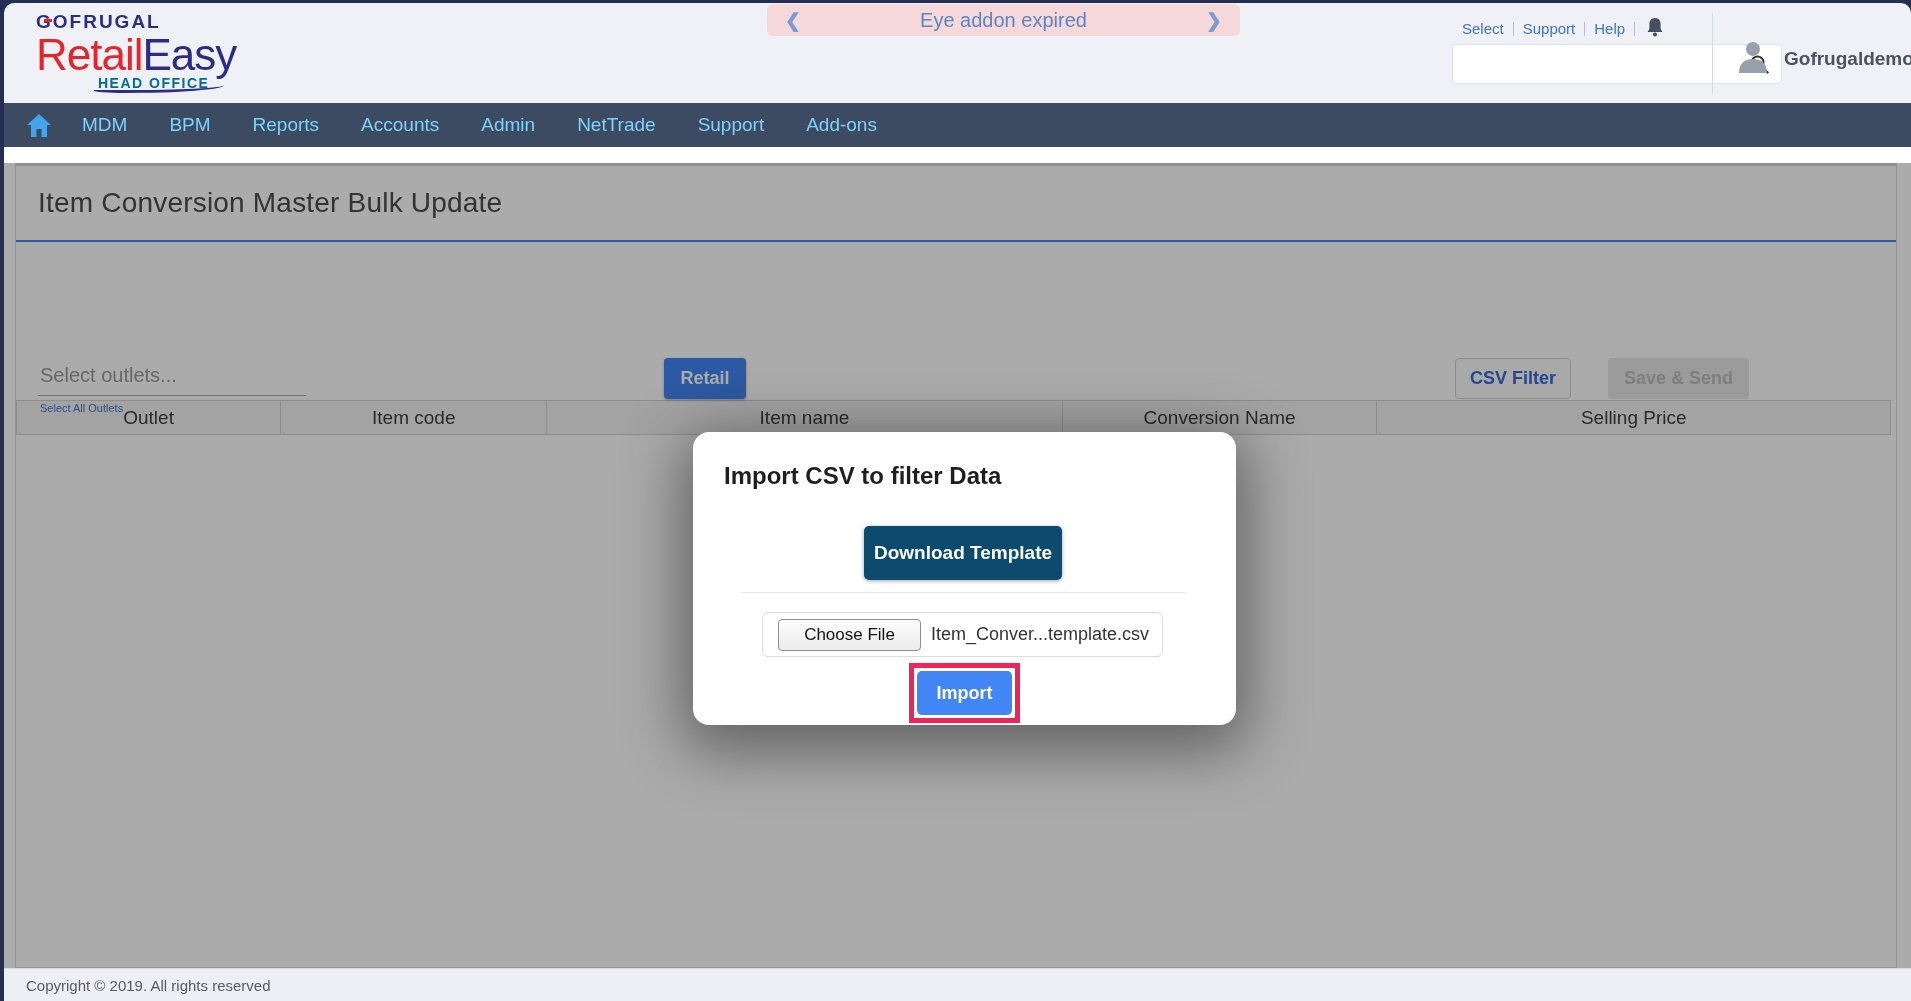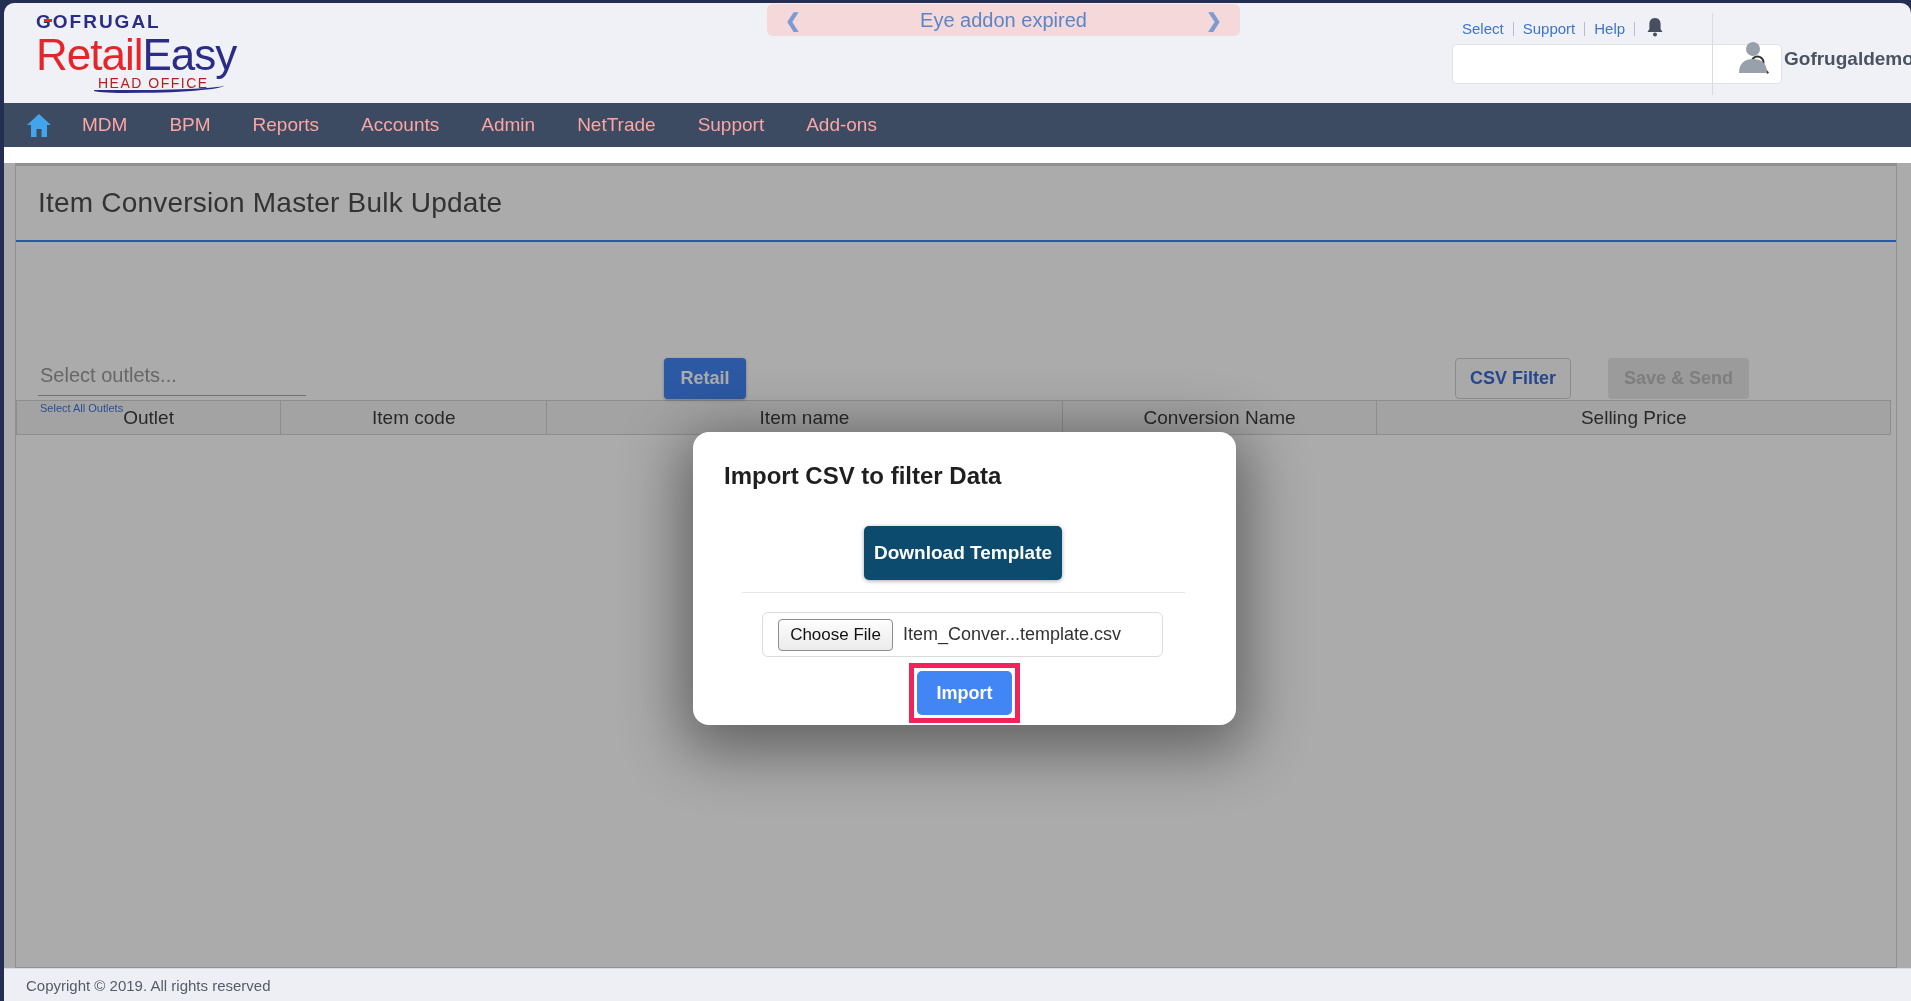--- a/index.html
+++ b/index.html
@@ -20,21 +20,21 @@
   .dim-overlay { position:absolute; left:4px; top:163px; right:0; height:805px;
             background:rgba(0,0,0,0.33); z-index:50; }
 
   
   .logo { position:absolute; left:32px; top:8px; }
   .logo-brand { font-size:19px; font-weight:bold; color:#2b2d84; letter-spacing:2px; position:relative; }
   .logo-g-accent { position:absolute; left:8px; top:8px; width:8px; height:3px; background:#e52529; }
   .logo-product { font-size:44px; font-weight:400; line-height:44px; letter-spacing:-1px; }
   .logo-product .red { color:#e52529; }
   .logo-product .navy { color:#2b2d84; }
-  .logo-sub { font-size:14px; font-weight:normal; color:#b91c1c; letter-spacing:1.5px; margin-left:62px; margin-top:-2px; }
+  .logo-sub { font-size:14px; font-weight:bold; color:#0369a1; letter-spacing:1.5px; margin-left:62px; margin-top:-2px; }
   .logo-swoosh { width:130px; height:10px; margin-left:58px; border-bottom:3px solid #2b2d84;
                  border-radius:0 0 100% 30%; margin-top:-8px; }
 
   
   .banner { position:absolute; left:763px; top:1px; width:473px; height:32px;
             background:#f4d8da; border-radius:6px; display:flex; align-items:center;
             justify-content:space-between; padding:0 18px; }
   .banner-chevron { color:#7b9bd2; font-size:19px; font-weight:bold; cursor:pointer; line-height:1; }
   .banner-text { color:#5c85c6; font-size:20px; }
 
@@ -50,21 +50,21 @@
   .searchbox input { flex:1; border:none; outline:none; font-size:16px; padding:0 10px;
             background:transparent; color:#333; }
   .search-icon { margin-right:12px; display:flex; }
   .user-divider { position:absolute; left:1708px; top:10px; width:1px; height:82px; background:#d9dbe3; }
   .userblock { position:absolute; left:1732px; top:36px; display:flex; align-items:center; gap:14px; }
   .username { font-size:19px; font-weight:bold; color:#4a5360; }
 
   
   .home-btn { display:flex; align-items:center; margin-right:30px; cursor:pointer; }
   .nav-items { display:flex; gap:42px; }
-  .nav-item { color:#fca5a5; font-size:19px; cursor:pointer; }
+  .nav-item { color:#7dd3fc; font-size:19px; cursor:pointer; }
 
   
   .panel { position:absolute; left:11px; right:14px; top:16px; bottom:0;
            background:#fff; border:1px solid #d8d8d8; border-top:3px solid #d9d9d9; }
   .title-bar { height:76px; border-bottom:2px solid #3b82f6; display:flex; align-items:center;
            padding-left:22px; }
   .page-title { font-size:28px; font-weight:300; color:#4d4d4d; letter-spacing:0.2px; }
 
   .controls { position:relative; height:158px; }
   .outlet-wrap { position:absolute; left:22px; top:118px; width:268px; }
@@ -97,21 +97,21 @@
   .modal { position:absolute; left:693px; top:432px; width:543px; height:293px;
            background:#ffffff; border-radius:16px; z-index:100;
            box-shadow:0 15px 60px 12px rgba(0,0,0,0.42); }
   .modal-title { position:absolute; left:31px; top:30px; font-size:24px; font-weight:600; color:#1f1f1f; }
   .download-btn { position:absolute; left:171px; top:94px; width:198px; height:54px;
            background:#0c4a6e; color:#fff; font-size:19px; border-radius:5px;
            box-shadow:0 1px 4px rgba(0,0,0,0.35); }
   .modal-divider { position:absolute; left:49px; top:160px; width:443px; height:1px; background:#e6e6e6; }
   .file-box { position:absolute; left:69px; top:180px; width:401px; height:45px;
            border:1px solid #dcdcdc; border-radius:6px; display:flex; align-items:center; }
-  .choose-file-btn { margin-left:15px; width:115px; height:32px;
+  .choose-file-btn { margin-left:15px; width:143px; height:32px;
            background:linear-gradient(#fdfdfd,#ebebeb); border:1px solid #8d8d8d; border-radius:4px;
            font-size:17px; color:#111; font-weight:400; }
   .file-name { margin-left:10px; font-size:18px; color:#333; white-space:nowrap; overflow:hidden; }
   .import-highlight { position:absolute; left:216px; top:231px; width:111px; height:60px;
            border:5px solid #f0235a; background:#fff; display:flex; align-items:center; justify-content:center; }
   .import-btn { width:95px; height:44px; background:#4285f4; color:#fff; font-size:18px; border-radius:5px;text-align:center; }
 </style>
 </head>
 <body>
 

